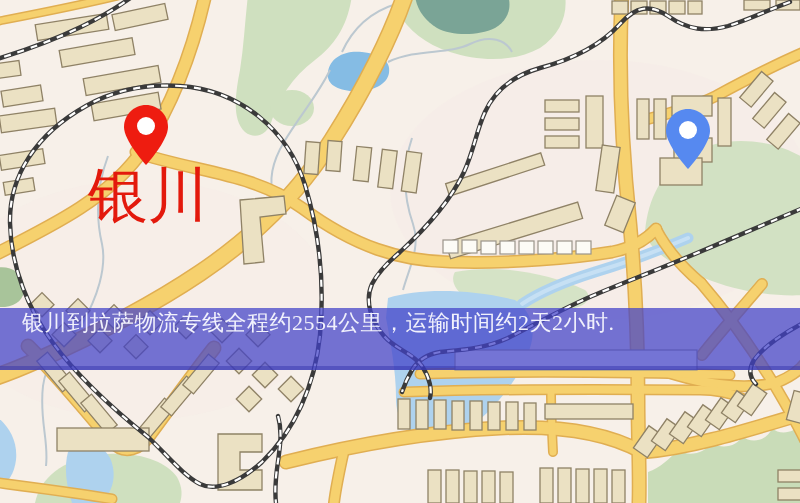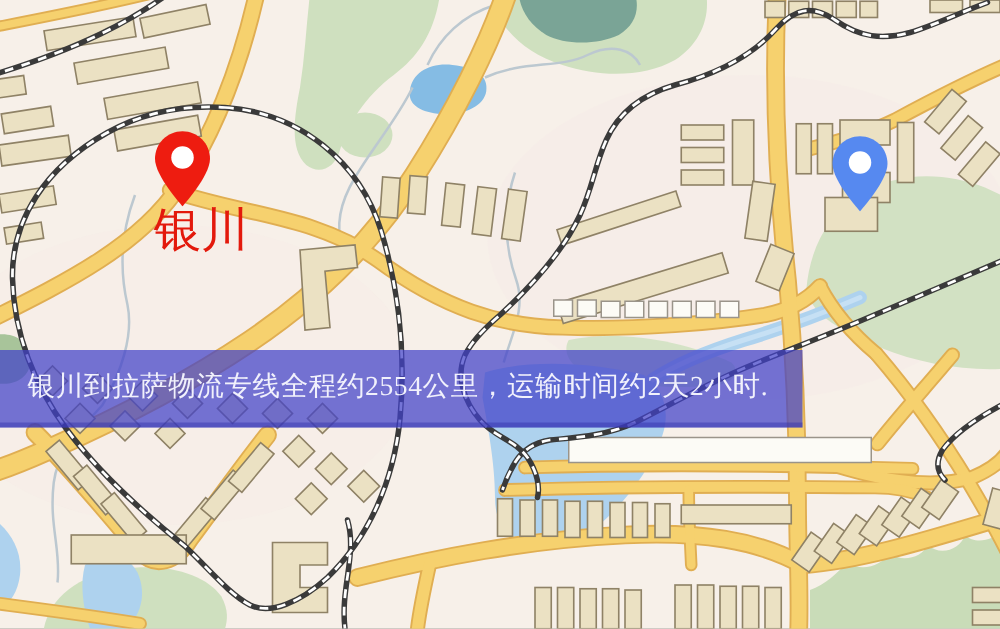--- a/index.html
+++ b/index.html
@@ -6,30 +6,30 @@
   #stage{position:relative;width:800px;height:503px;overflow:hidden;background:#f7f0e9;
          font-family:"Liberation Serif","DejaVu Serif",serif;}
   #map-svg{position:absolute;left:0;top:0;}
   .road-casing path, .road-casing use{fill:none;stroke:#e0ae52;stroke-linecap:round;}
   .road-fill path, .road-fill use{fill:none;stroke:#f6d16e;stroke-linecap:round;}
   .rail-base use{fill:none;stroke:#3a3a3a;stroke-width:4.4px;stroke-linecap:round;}
   .rail-dash use{fill:none;stroke:#ffffff;stroke-width:2.2px;stroke-dasharray:7 7;}
   .bld{fill:#ebe1c3;stroke:#8f8266;stroke-width:1.3;}
   .bld-w{fill:#fcfbf6;stroke:#9a948a;stroke-width:1.2;}
   .stream{fill:none;stroke:#bcc8d0;stroke-width:2;}
-  .banner{position:absolute;left:0;top:280px;width:642px;height:62px;
+  .banner{position:absolute;left:0;top:308px;width:800px;height:62px;
           background:var(--banner-bg,rgba(66,66,200,.73));
           border-bottom:4px solid rgba(48,48,168,.45);
-          box-sizing:border-box;display:flex;align-items:center;}
+          box-sizing:border-box;display:flex;align-items:flex-start;}
   .banner-text{color:var(--banner-fg,#f1f1fc);font-size:22px;letter-spacing:.5px;
                padding-left:22px;white-space:nowrap;}
   .pin{position:absolute;width:46px;height:62px;}
   .pin-0 .pin-body{fill:var(--m0-pin,#ee1c10);}
   .pin-1 .pin-body{fill:var(--m1-pin,#5689f0);}
-  .marker-label{position:absolute;font-size:38px;line-height:1;font-weight:400;margin-left:35px;}
+  .marker-label{position:absolute;font-size:60px;line-height:1;font-weight:400;}
   .label-0{color:var(--m0-label,#e3190c);left:88px;top:166px;}
   .label-1{color:var(--m1-label,#2427de);left:641px;top:172px;}
 </style>
 </head>
 <body>
 
 <div id="stage">
   <svg id="map-svg" width="800" height="503" viewBox="0 0 800 503">
 
     <rect x="-5" y="-5" width="810" height="513" fill="#f7f0e9"></rect>

